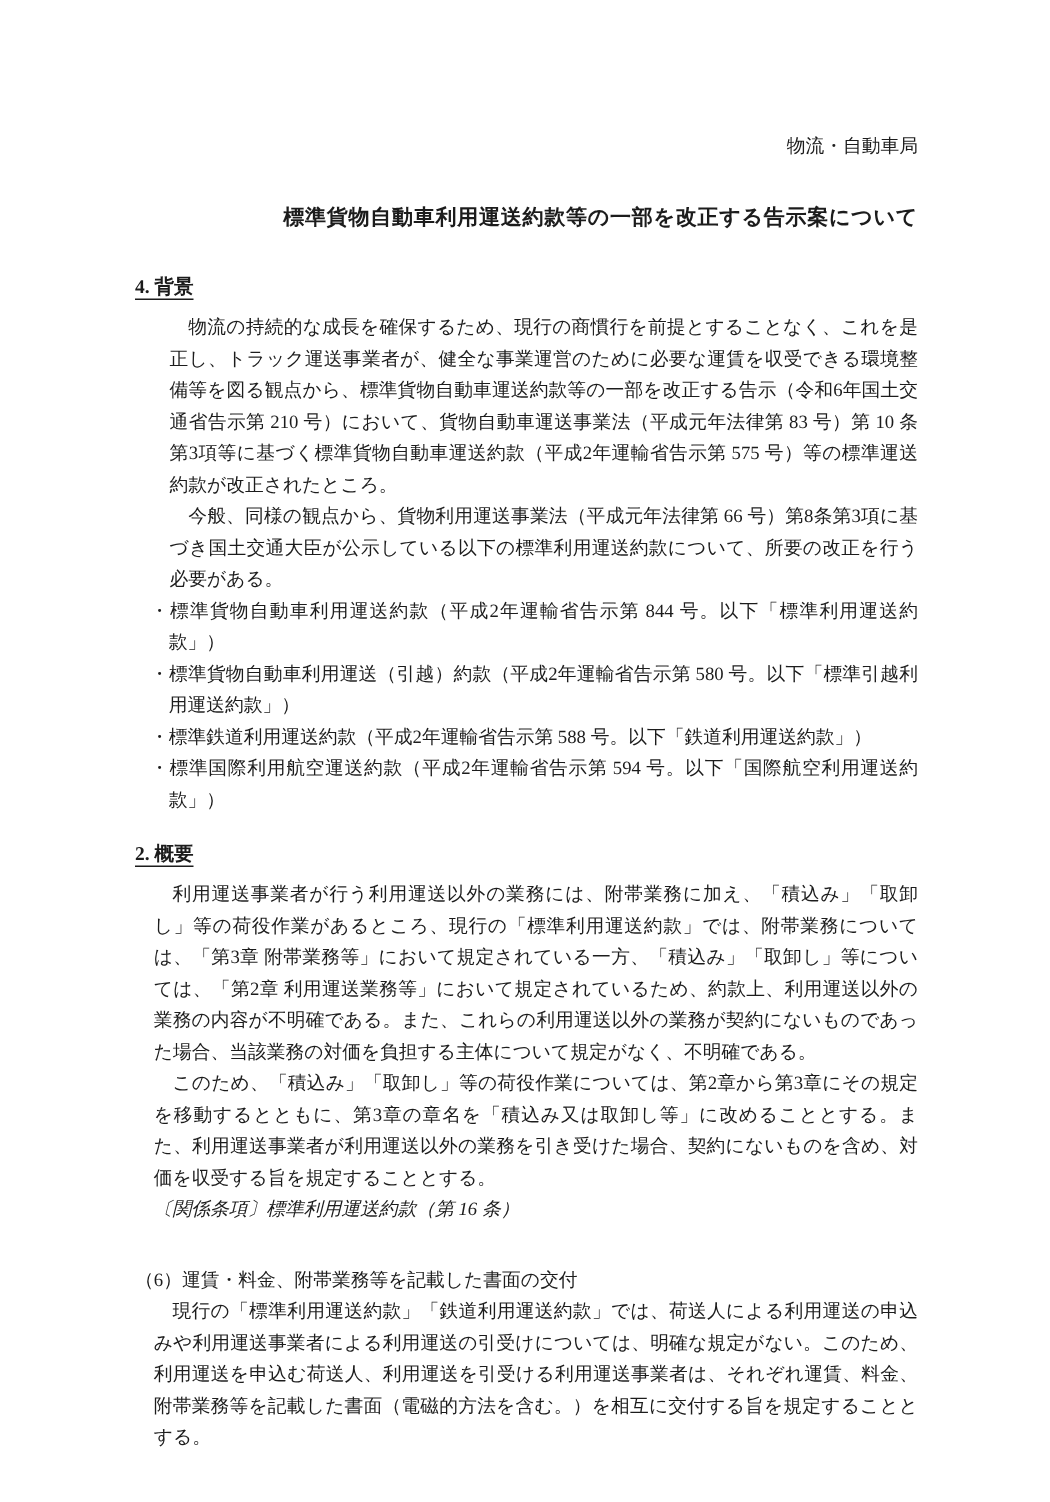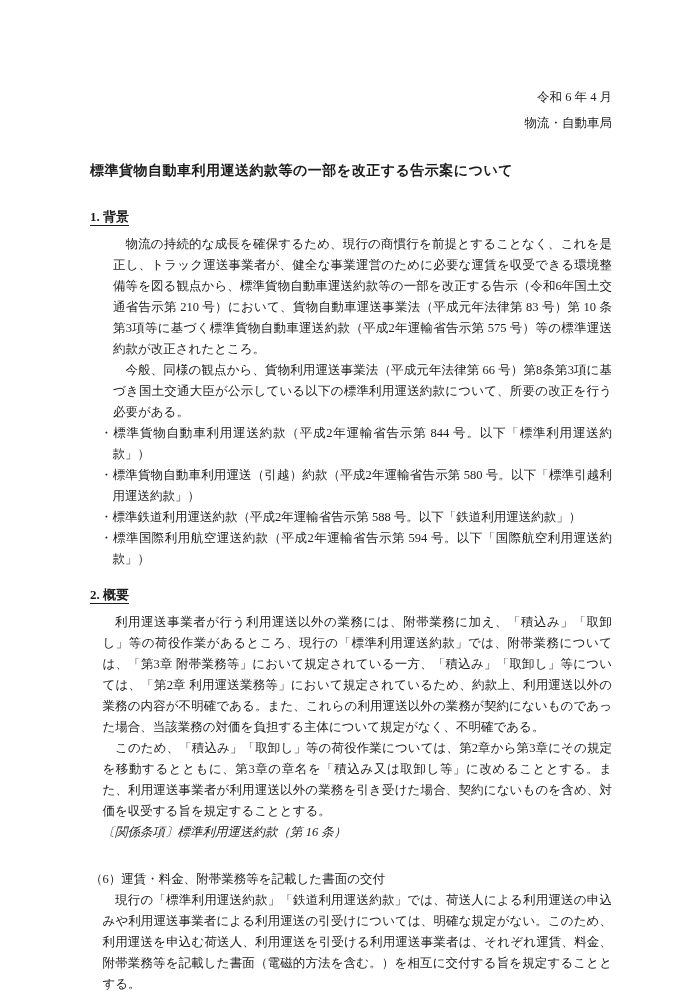--- a/index.html
+++ b/index.html
@@ -17,21 +17,21 @@
     background: #ffffff;
     padding: 84px 88px 0 90px;
     overflow: hidden;
   }
   .header {
     text-align: right;
     font-size: 12.5px;
     line-height: 26px;
   }
   .doc-title {
-    text-align: left;
+    text-align: right;
     font-size: 14px;
     font-weight: bold;
     letter-spacing: 0.5px;
     margin-top: 26px;
     margin-bottom: 28px;
   }
   .sec-heading {
     font-size: 13px;
     font-weight: bold;
     margin-top: 16px;
@@ -77,29 +77,28 @@
   .item2-block {
     margin-top: 26px;
   }
 </style>
 </head>
 <body>
 
 <div class="page">
 
   <div class="header">
-    <div>令和 6 年 4 月</div>
     <div>物流・自動車局</div>
   </div>
 
   <div class="doc-title">標準貨物自動車利用運送約款等の一部を改正する告示案について</div>
 
   <div>
     <div class="sec-heading">
-      <span class="u">1. 背景</span>
+      <span class="u">4. 背景</span>
     </div>
     <p class="para">物流の持続的な成長を確保するため、現行の商慣行を前提とすることなく、これを是正し、トラック運送事業者が、健全な事業運営のために必要な運賃を収受できる環境整備等を図る観点から、標準貨物自動車運送約款等の一部を改正する告示（令和6年国土交通省告示第 210 号）において、貨物自動車運送事業法（平成元年法律第 83 号）第 10 条第3項等に基づく標準貨物自動車運送約款（平成2年運輸省告示第 575 号）等の標準運送約款が改正されたところ。</p>
     <p class="para">今般、同様の観点から、貨物利用運送事業法（平成元年法律第 66 号）第8条第3項に基づき国土交通大臣が公示している以下の標準利用運送約款について、所要の改正を行う必要がある。</p>
     <div>
       <div class="bullet">・標準貨物自動車利用運送約款（平成2年運輸省告示第 844 号。以下「標準利用運送約款」）</div>
       <div class="bullet">・標準貨物自動車利用運送（引越）約款（平成2年運輸省告示第 580 号。以下「標準引越利用運送約款」）</div>
       <div class="bullet">・標準鉄道利用運送約款（平成2年運輸省告示第 588 号。以下「鉄道利用運送約款」）</div>
       <div class="bullet">・標準国際利用航空運送約款（平成2年運輸省告示第 594 号。以下「国際航空利用運送約款」）</div>
     </div>
   </div>

